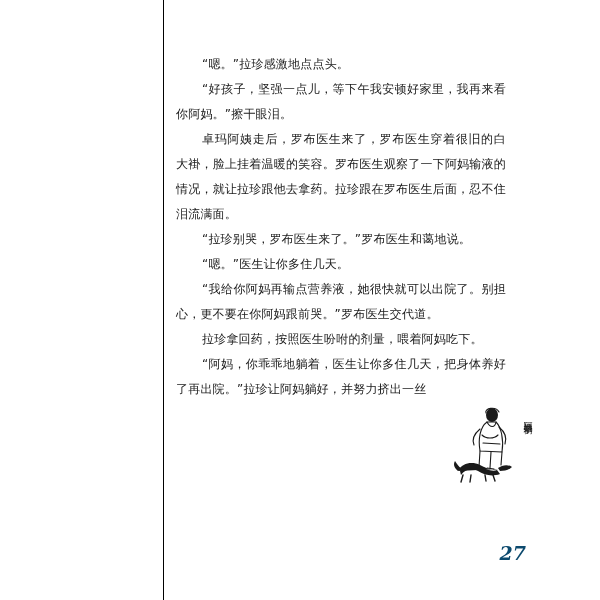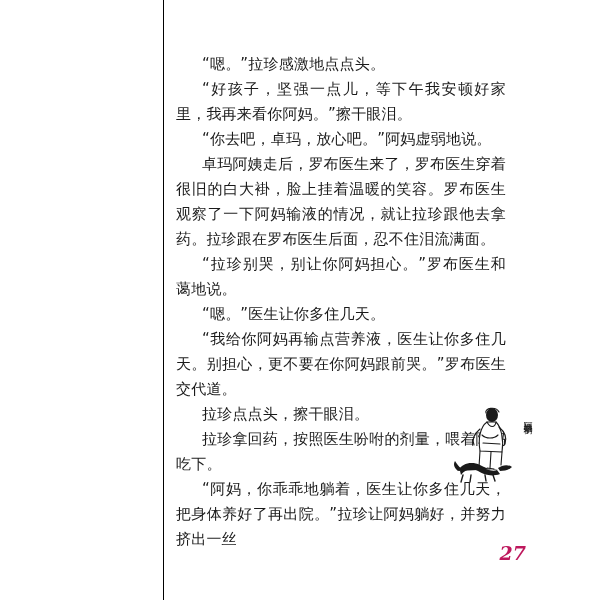--- a/index.html
+++ b/index.html
@@ -33,36 +33,36 @@
   }
   .text-column {
     position: absolute;
     left: 176px;
     top: 52px;
     width: 330px;
   }
   .para {
     margin: 0 0 0 0;
     font-family: "DejaVu Sans", sans-serif;
-    font-size: 15px;
+    font-size: 12px;
     line-height: 25px;
     color: #1a1a1a;
     text-align: justify;
     text-indent: 26px;
     letter-spacing: 0.2px;
   }
   .page-number {
     position: absolute;
     right: 74px;
     bottom: 36px;
     font-family: "DejaVu Serif", serif;
     font-size: 19px;
     font-style: italic;
     font-weight: bold;
-    color: #be185d;
+    color: #0c4a6e;
   }
   
   .illustration {
     position: absolute;
     left: 452px;
     top: 405px;
     width: 92px;
     height: 120px;
   }
   .illus-art {
@@ -90,26 +90,24 @@
 </head>
 <body>
 
 <div class="page">
 
   <div class="gutter-rule"></div>
 
   <div class="text-column">
     <p class="para">“嗯。”拉珍感激地点点头。</p>
     <p class="para">“好孩子，坚强一点儿，等下午我安顿好家里，我再来看你阿妈。”擦干眼泪。</p>
-    <p class="para">“你去吧，卓玛，放心吧。”阿妈虚弱地说。</p>
     <p class="para">卓玛阿姨走后，罗布医生来了，罗布医生穿着很旧的白大褂，脸上挂着温暖的笑容。罗布医生观察了一下阿妈输液的情况，就让拉珍跟他去拿药。拉珍跟在罗布医生后面，忍不住泪流满面。</p>
-    <p class="para">“拉珍别哭，别让你阿妈担心。”罗布医生和蔼地说。</p>
+    <p class="para">“拉珍别哭，罗布医生来了。”罗布医生和蔼地说。</p>
     <p class="para">“嗯。”医生让你多住几天。</p>
-    <p class="para">“我给你阿妈再输点营养液，医生让你多住几天。别担心，更不要在你阿妈跟前哭。”罗布医生交代道。</p>
-    <p class="para">拉珍点点头，擦干眼泪。</p>
+    <p class="para">“我给你阿妈再输点营养液，她很快就可以出院了。别担心，更不要在你阿妈跟前哭。”罗布医生交代道。</p>
     <p class="para">拉珍拿回药，按照医生吩咐的剂量，喂着阿妈吃下。</p>
     <p class="para">“阿妈，你乖乖地躺着，医生让你多住几天，把身体养好了再出院。”拉珍让阿妈躺好，并努力挤出一丝</p>
   </div>
 
   <div class="illustration">
     <svg class="illus-art" viewBox="0 0 68 78">
       <g fill="none" stroke="#1a1a1a" stroke-width="1.1" stroke-linecap="round" stroke-linejoin="round">
 
         <ellipse cx="40" cy="10" rx="6" ry="7" fill="#1a1a1a" stroke="none"></ellipse>
         <path d="M34 8 C32 3, 44 1, 47 7"></path>

